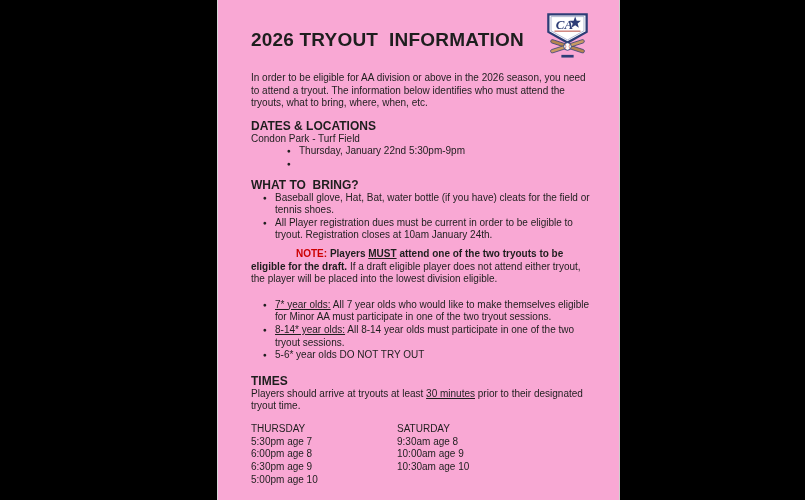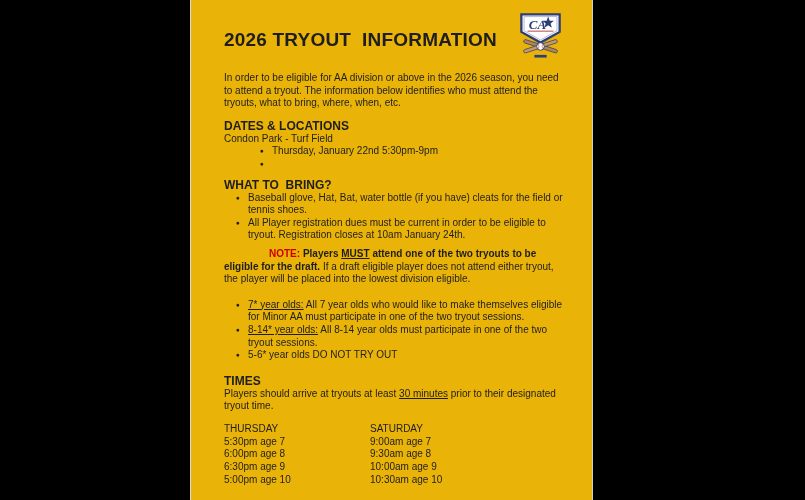--- a/index.html
+++ b/index.html
@@ -11,23 +11,23 @@
     position: relative;
     overflow: hidden;
   }
   .canvas {
     position: absolute; left: 0; top: 0;
     width: 805px; height: 500px;
     background: #000000;
   }
   .page {
     position: absolute;
-    left: 190px; top: 0;
+    left: 217px; top: 0;
     width: 403px; height: 500px;
-    background: #eab308;
+    background: #f9a8d4;
     border-left: 1px solid #d8d8d8;
     border-right: 1px solid #cfcfcf;
     overflow: hidden;
   }
   .content {
     padding: 25px 24px 0 33px;
   }
   .title-row {
     display: flex;
     justify-content: space-between;
@@ -179,21 +179,20 @@
         <div class="sched-col">
           <div class="sched-day">THURSDAY</div>
           <div class="sched-slot">5:30pm age 7</div>
           <div class="sched-slot">6:00pm age 8</div>
           <div class="sched-slot">6:30pm age 9</div>
           <div class="sched-slot">5:00pm age 10</div>
 
         </div>
         <div class="sched-col">
           <div class="sched-day">SATURDAY</div>
-          <div class="sched-slot">9:00am age 7</div>
           <div class="sched-slot">9:30am age 8</div>
           <div class="sched-slot">10:00am age 9</div>
           <div class="sched-slot">10:30am age 10</div>
 
         </div>
       </div>
 
     </div>
   </div>
 </div>

